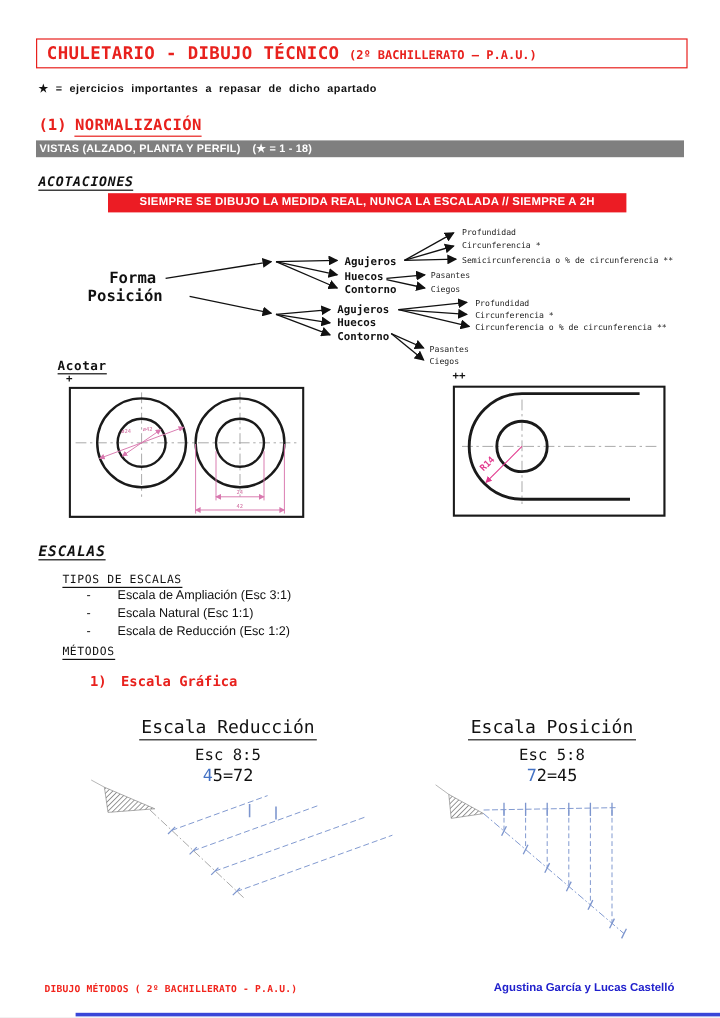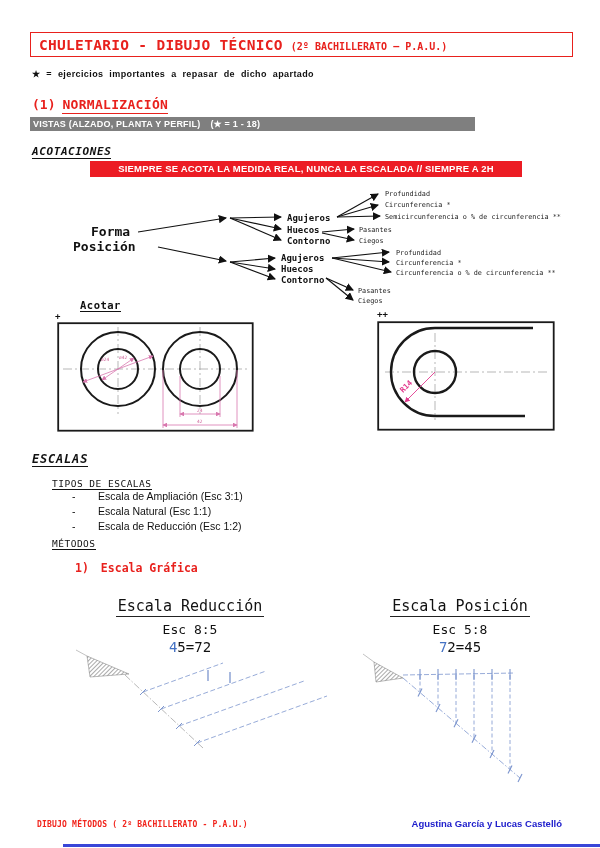--- a/index.html
+++ b/index.html
@@ -13,41 +13,41 @@
   .hdr-title{color:#e8211d;font-weight:bold;font-size:14.5px;letter-spacing:.3px;}
   .hdr-sub{color:#e8211d;font-weight:bold;font-size:10px;margin-left:8px;margin-top:3px;}
 
   .star-note{left:32px;top:69px;font-size:9px;font-weight:bold;color:#111;
              font-family:"Liberation Sans",sans-serif;letter-spacing:.4px;word-spacing:3px;}
 
   .sec1{left:32px;top:97px;color:#e8211d;font-weight:bold;font-size:13px;}
   .sec1-num{margin-right:7px;}
   .sec1-title{border-bottom:1.6px solid #e8211d;padding-bottom:1px;letter-spacing:.3px;}
 
-  .vistas-bar{left:30px;top:117px;width:445px;height:14px;background:#7f7f7f;color:#fff;
+  .vistas-bar{left:30px;top:117px;width:540px;height:14px;background:#7f7f7f;color:#fff;
               font-family:"Liberation Sans",sans-serif;font-weight:bold;font-size:9px;
               line-height:14px;padding-left:3px;box-sizing:border-box;letter-spacing:.2px;}
   .vb-star{margin-left:10px;}
 
   .acota-h{left:32px;top:145px;font-size:11px;font-weight:bold;font-style:italic;
            color:#111;border-bottom:1.4px solid #111;letter-spacing:.6px;padding-bottom:0px;}
 
   .banner{left:90px;top:161px;width:432px;height:16px;background:#ec1c24;color:#fff;
           font-family:"Liberation Sans",sans-serif;font-weight:bold;font-size:9.5px;
           line-height:16px;text-align:center;letter-spacing:.2px;}
 
   
   svg{display:block;}
   .t-root{font-family:"DejaVu Sans Mono",monospace;font-size:13px;font-weight:bold;fill:#111;}
   .t-l1{font-family:"DejaVu Sans Mono",monospace;font-size:9px;font-weight:bold;fill:#111;}
   .t-leaf{font-family:"DejaVu Sans Mono",monospace;font-size:6.8px;fill:#222;}
   .t-line{stroke:#111;stroke-width:1.1;fill:none;}
 
   .acotar-h{left:48px;top:299px;font-size:10.5px;font-weight:bold;color:#111;
-            border-bottom:1.3px solid #111;letter-spacing:.5px;margin-left:32px;}
+            border-bottom:1.3px solid #111;letter-spacing:.5px;}
   .plus{font-size:9px;font-weight:bold;color:#111;}
 
   .dline{stroke:#1a1a1a;fill:none;}
   .cl{stroke:#9a9a9a;stroke-width:.7;stroke-dasharray:9 3 2 3;fill:none;}
   .pk{stroke:#d877ae;stroke-width:.8;fill:none;}
   .pkt{font-family:"DejaVu Sans Mono",monospace;font-size:4.5px;fill:#d06a9e;}
   .mg{stroke:#e23a8e;stroke-width:.9;fill:none;}
   .mgt{font-family:"DejaVu Sans Mono",monospace;font-size:7.5px;font-weight:bold;fill:#e23a8e;}
 
   
@@ -90,21 +90,21 @@
   <div class="abs sec1">
     <span class="sec1-num">(1)</span><span class="sec1-title">NORMALIZACIÓN</span>
   </div>
 
   <div class="abs vistas-bar">
     <span>VISTAS (ALZADO, PLANTA Y PERFIL)</span><span class="vb-star">(★ = 1 - 18)</span>
   </div>
 
   <div class="abs acota-h">ACOTACIONES</div>
 
-  <div class="abs banner">SIEMPRE SE ACOTA LA MEDIDA REAL, NUNCA LA ESCALADA  //  SIEMPRE A 2H</div>
+  <div class="abs banner">SIEMPRE SE DIBUJO LA MEDIDA REAL, NUNCA LA ESCALADA  //  SIEMPRE A 2H</div>
 
   <svg class="abs" style="left:60px;top:188px;" width="520" height="118" viewBox="0 0 520 118">
     <defs>
       <marker id="arrB" viewBox="0 0 8 8" refX="7" refY="4" markerWidth="7.5" markerHeight="7.5" orient="auto">
         <path d="M0,0 L8,4 L0,8 Z" fill="#111"></path>
       </marker>
     </defs>
     <g>
       <line class="t-line" x1="78" y1="44" x2="166" y2="30" marker-end="url(#arrB)"></line>
       <line class="t-line" x1="170" y1="30" x2="221" y2="29" marker-end="url(#arrB)"></line>

